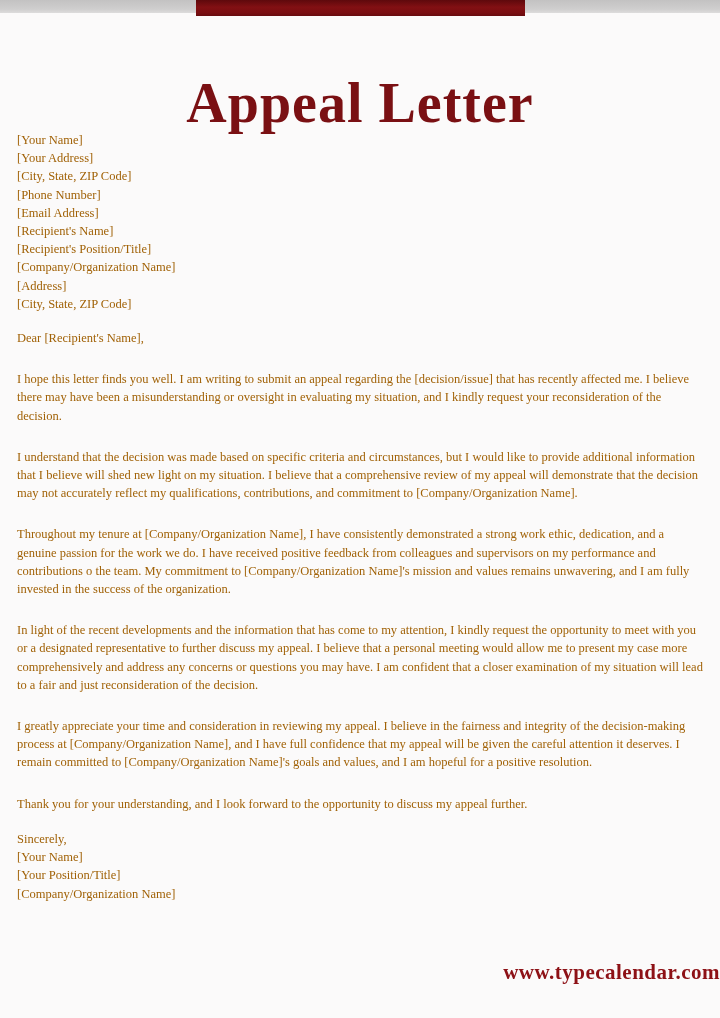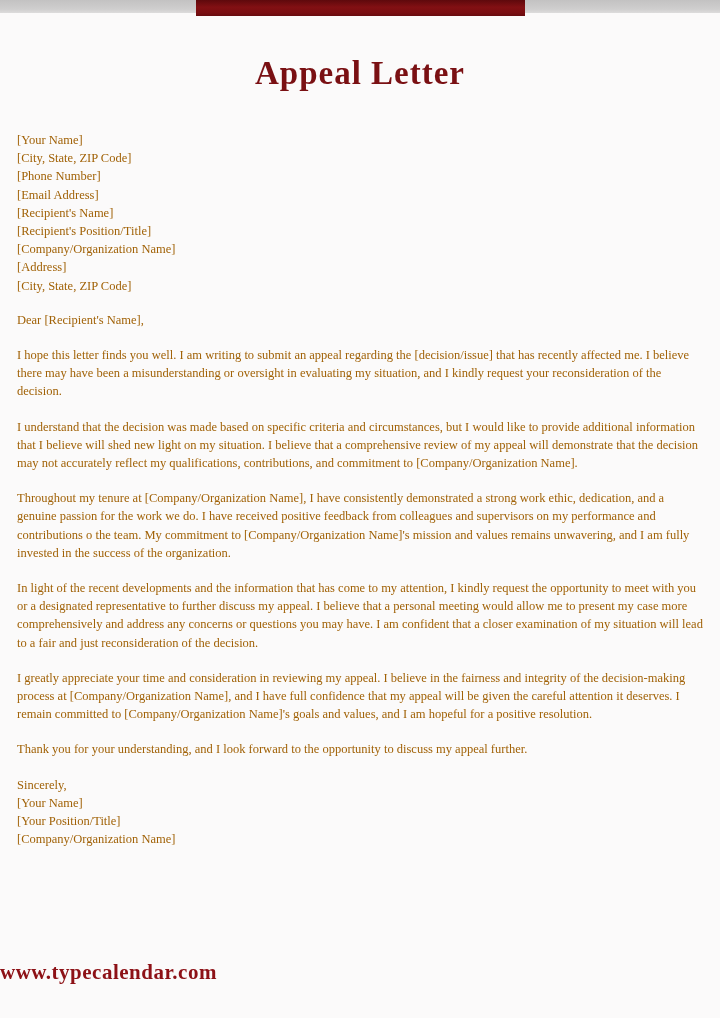--- a/index.html
+++ b/index.html
@@ -21,60 +21,61 @@
     position: absolute;
     top: 0; left: 196px;
     width: 329px; height: 16px;
     background: linear-gradient(180deg, #5e090c 0%, #821013 45%, #7a0e11 80%, #670b0e 100%);
   }
   .page-title {
     position: absolute;
     top: 33px; left: 0;
     width: 720px;
     text-align: center;
-    font-size: 33px;
+    font-size: 56px;
     font-weight: bold;
     color: #7a1013;
     letter-spacing: 1px;
   }
   .letter {
     position: absolute;
     top: 131px; left: 17px;
     width: 688px;
     font-size: 12.5px;
     line-height: 18.2px;
     color: #a16207;
     text-align: left;
   }
   .address-block { margin: 0; }
   .salutation { margin-top: 16px; }
-  .paragraph { margin-top: 17px; }
+  .paragraph { margin-top: 23px; }
   .closing-block { margin-top: 17px; }
   .site-footer {
     position: absolute;
     top: 960px; left: 0;
     width: 720px;
-    text-align: left;
+    text-align: right;
     font-size: 21px;
     font-weight: bold;
     color: #8d1116;
     letter-spacing: 0.5px;
   }
 </style>
 </head>
 <body>
 
 <div class="top-strip"></div>
 <div class="top-bar"></div>
 
 <h1 class="page-title">Appeal Letter</h1>
 
 <div class="letter">
   <div class="address-block">
       <div>[Your Name]</div>
+      <div>[Your Address]</div>
       <div>[City, State, ZIP Code]</div>
       <div>[Phone Number]</div>
       <div>[Email Address]</div>
     </div>
 
   <div class="address-block">
       <div>[Recipient's Name]</div>
       <div>[Recipient's Position/Title]</div>
       <div>[Company/Organization Name]</div>
       <div>[Address]</div>

